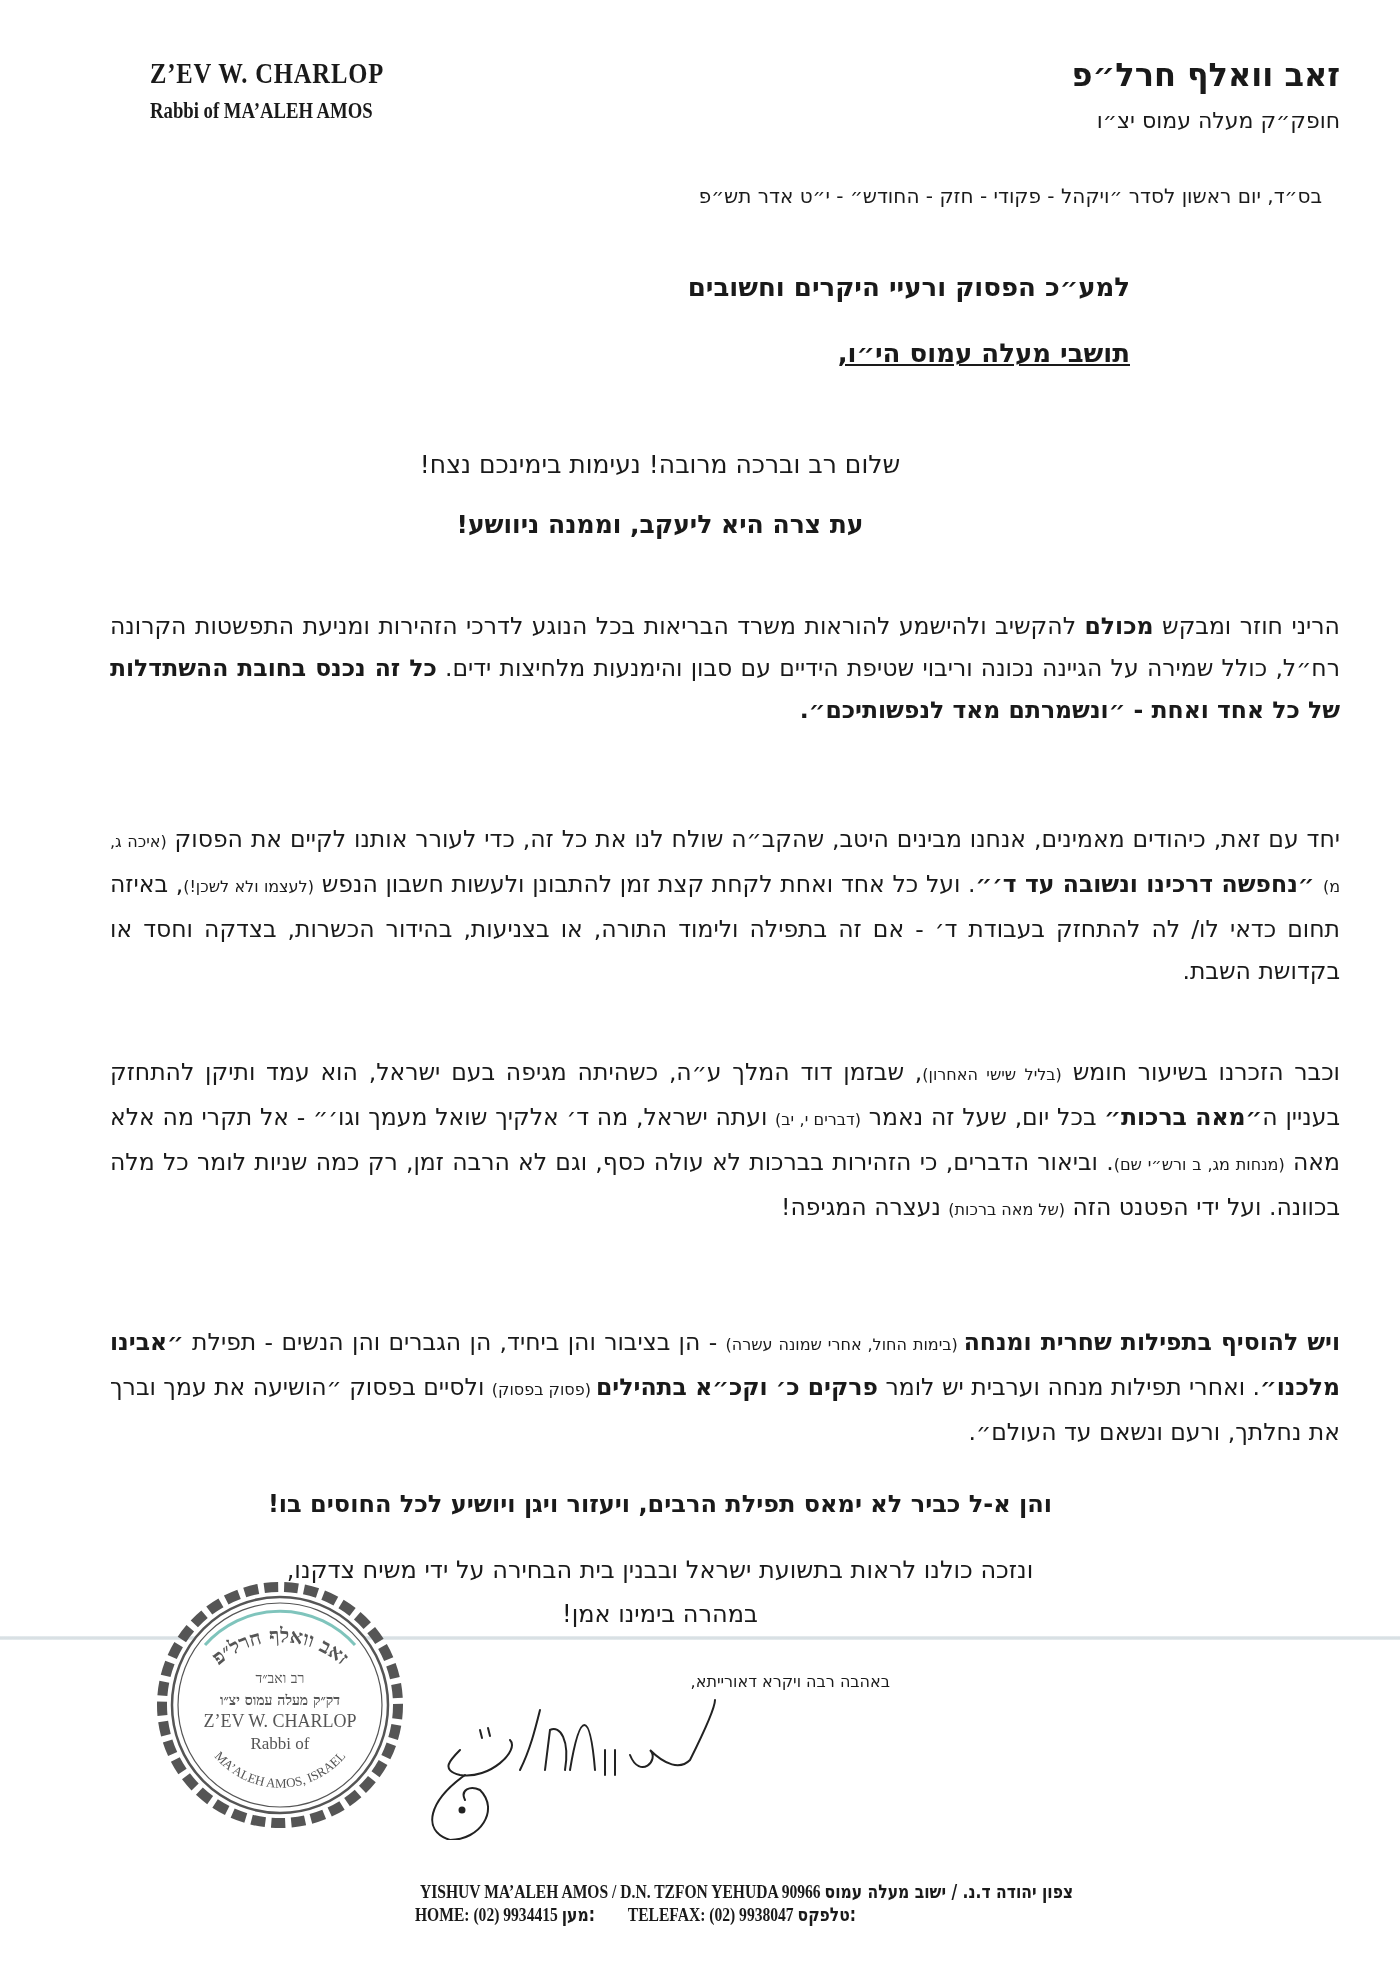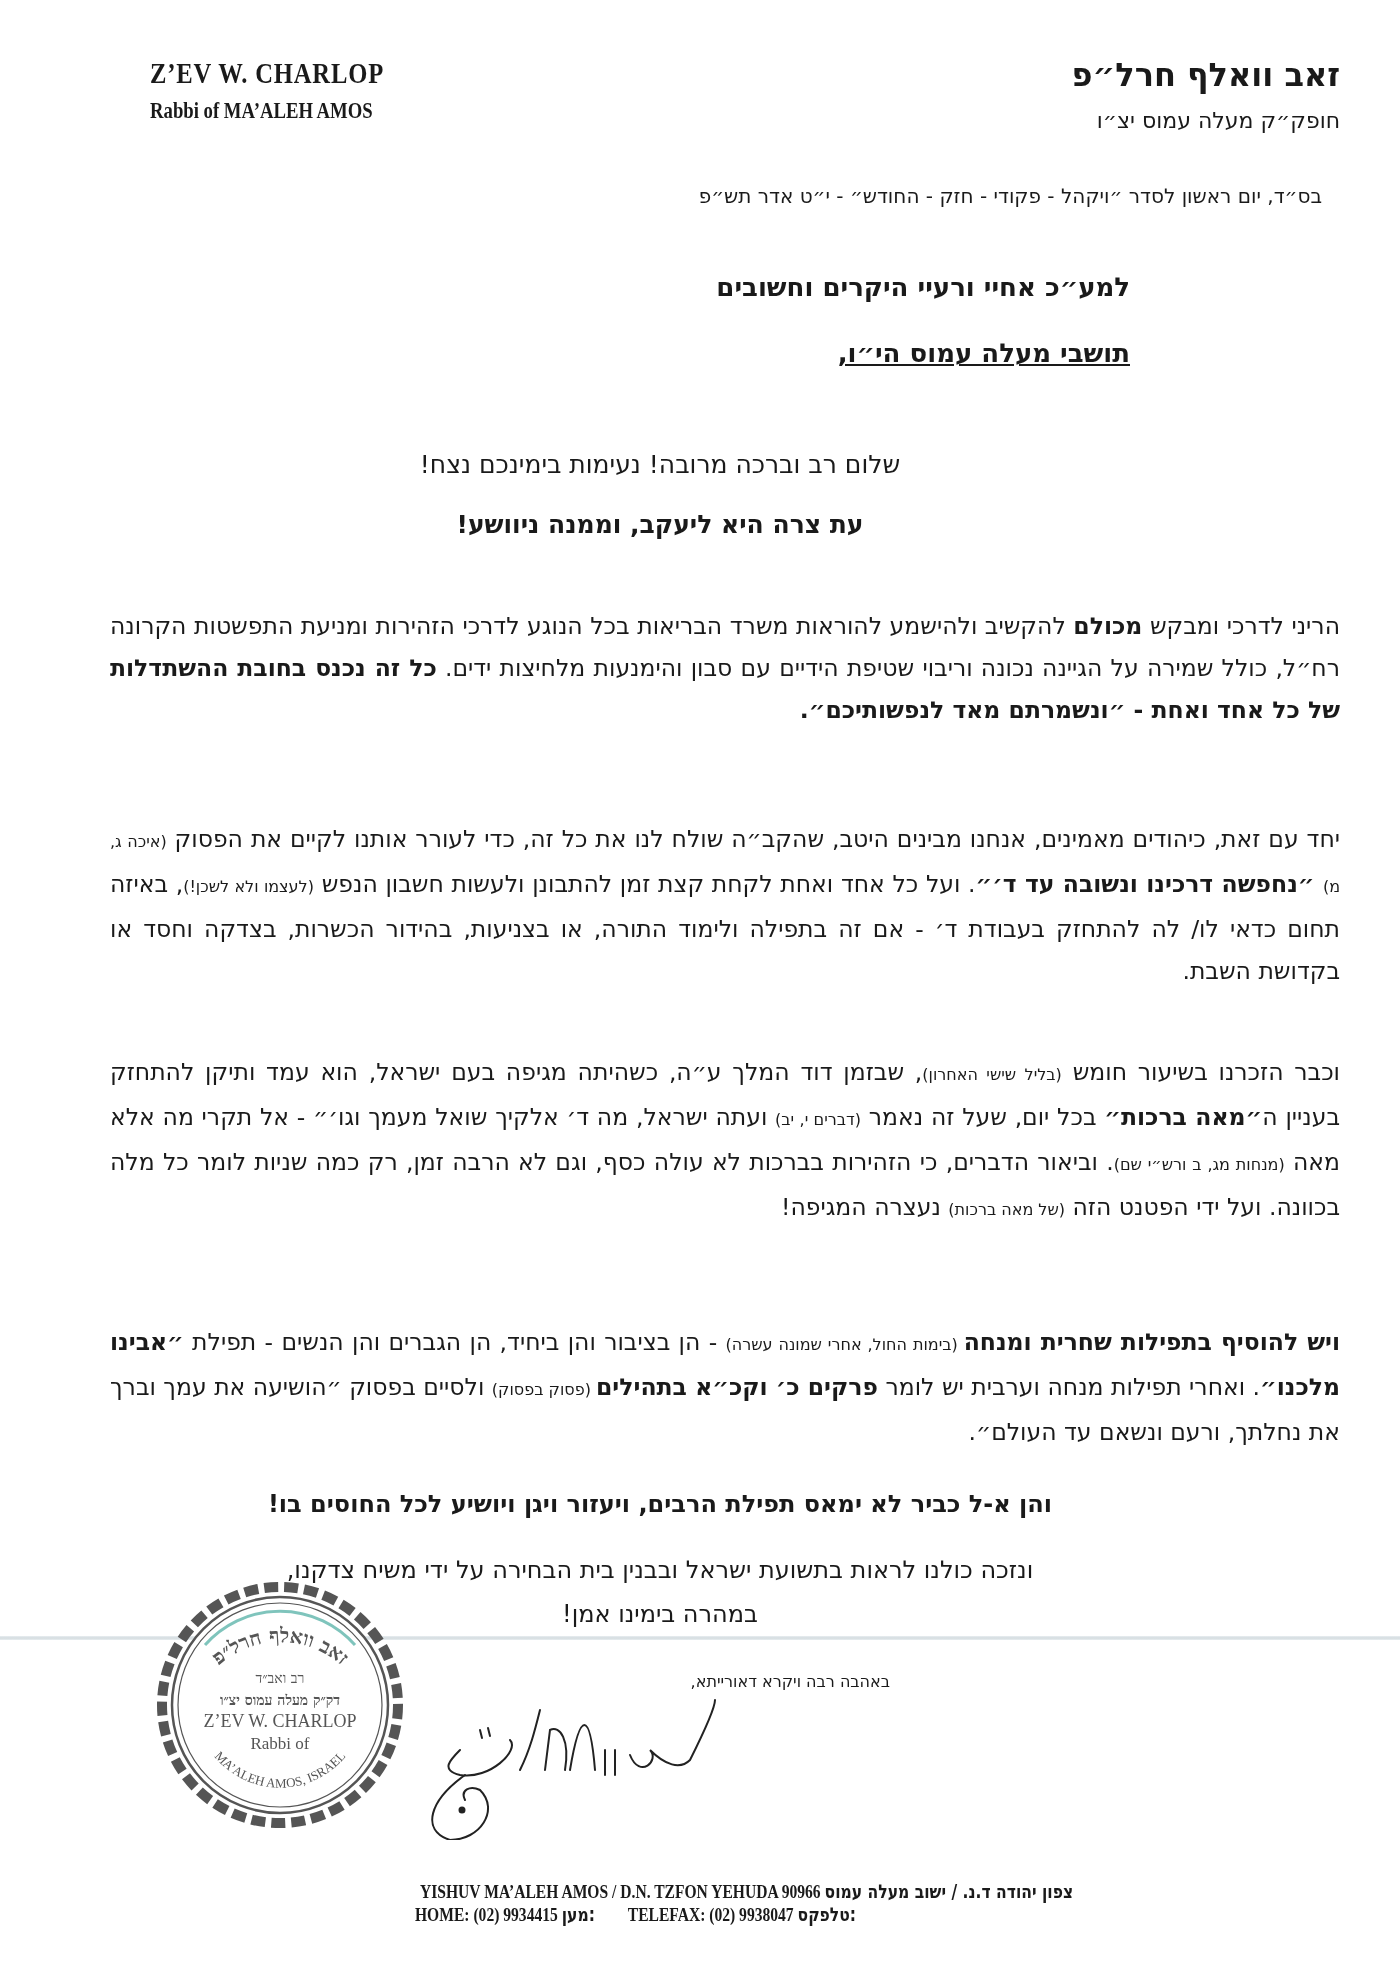--- a/index.html
+++ b/index.html
@@ -46,27 +46,27 @@
   </style>
 </head>
 <body>
 
 <div id="en-name" class="abs serif">Z’EV W. CHARLOP</div>
 <div id="en-title" class="abs serif">Rabbi of MA’ALEH AMOS</div>
 <div id="he-name" class="abs heb">זאב וואלף חרל״פ</div>
 <div id="he-title" class="abs heb">חופק״ק מעלה עמוס יצ״ו</div>
 <div id="date-line" class="abs heb">בס״ד, יום ראשון לסדר ״ויקהל - פקודי - חזק - החודש״ - י״ט אדר תש״פ</div>
 
-<div id="addr1" class="abs heb">למע״כ אחיי ורעיי היקרים וחשובים</div>
+<div id="addr1" class="abs heb">למע״כ הפסוק ורעיי היקרים וחשובים</div>
 <div id="addr2" class="abs heb">תושבי מעלה עמוס הי״ו,</div>
 
 <div id="greet1" class="abs heb center-line">שלום רב וברכה מרובה! נעימות בימינכם נצח!</div>
 <div id="greet2" class="abs heb center-line">עת צרה היא ליעקב, וממנה ניוושע!</div>
 
-<div id="p1" class="abs heb para"><span>הריני לדרכי ומבקש </span><b>מכולם</b><span> להקשיב ולהישמע להוראות משרד הבריאות בכל הנוגע לדרכי הזהירות ומניעת התפשטות הקרונה רח״ל, כולל שמירה על הגיינה נכונה וריבוי שטיפת הידיים עם סבון והימנעות מלחיצות ידים. </span><b>כל זה נכנס בחובת ההשתדלות של כל אחד ואחת - ״ונשמרתם מאד לנפשותיכם״.</b></div>
+<div id="p1" class="abs heb para"><span>הריני חוזר ומבקש </span><b>מכולם</b><span> להקשיב ולהישמע להוראות משרד הבריאות בכל הנוגע לדרכי הזהירות ומניעת התפשטות הקרונה רח״ל, כולל שמירה על הגיינה נכונה וריבוי שטיפת הידיים עם סבון והימנעות מלחיצות ידים. </span><b>כל זה נכנס בחובת ההשתדלות של כל אחד ואחת - ״ונשמרתם מאד לנפשותיכם״.</b></div>
 
 <div id="p2" class="abs heb para"><span>יחד עם זאת, כיהודים מאמינים, אנחנו מבינים היטב, שהקב״ה שולח לנו את כל זה, כדי לעורר אותנו לקיים את הפסוק </span><span class="small">(איכה ג, מ)</span><b> ״נחפשה דרכינו ונשובה עד ד׳״</b><span>. ועל כל אחד ואחת לקחת קצת זמן להתבונן ולעשות חשבון הנפש </span><span class="small">(לעצמו ולא לשכן!)</span><span>, באיזה תחום כדאי לו/ לה להתחזק בעבודת ד׳ - אם זה בתפילה ולימוד התורה, או בצניעות, בהידור הכשרות, בצדקה וחסד או בקדושת השבת.</span></div>
 
 <div id="p3" class="abs heb para"><span>וכבר הזכרנו בשיעור חומש </span><span class="small">(בליל שישי האחרון)</span><span>, שבזמן דוד המלך ע״ה, כשהיתה מגיפה בעם ישראל, הוא עמד ותיקן להתחזק בעניין ה</span><b>״מאה ברכות״</b><span> בכל יום, שעל זה נאמר </span><span class="small">(דברים י, יב)</span><span> ועתה ישראל, מה ד׳ אלקיך שואל מעמך וגו׳״ - אל תקרי מה אלא מאה </span><span class="small">(מנחות מג, ב ורש״י שם)</span><span>. וביאור הדברים, כי הזהירות בברכות לא עולה כסף, וגם לא הרבה זמן, רק כמה שניות לומר כל מלה בכוונה. ועל ידי הפטנט הזה </span><span class="small">(של מאה ברכות)</span><span> נעצרה המגיפה!</span></div>
 
 <div id="p4" class="abs heb para"><b>ויש להוסיף בתפילות שחרית ומנחה</b><span class="small"> (בימות החול, אחרי שמונה עשרה)</span><span> - הן בציבור והן ביחיד, הן הגברים והן הנשים - תפילת </span><b>״אבינו מלכנו״</b><span>. ואחרי תפילות מנחה וערבית יש לומר </span><b>פרקים כ׳ וקכ״א בתהילים</b><span class="small"> (פסוק בפסוק)</span><span> ולסיים בפסוק ״הושיעה את עמך וברך את נחלתך, ורעם ונשאם עד העולם״.</span></div>
 
 <div id="close1" class="abs heb center-line">והן א-ל כביר לא ימאס תפילת הרבים, ויעזור ויגן ויושיע לכל החוסים בו!</div>
 <div id="close2" class="abs heb center-line">ונזכה כולנו לראות בתשועת ישראל ובבנין בית הבחירה על ידי משיח צדקנו,</div>
 <div id="close3" class="abs heb center-line">במהרה בימינו אמן!</div>

